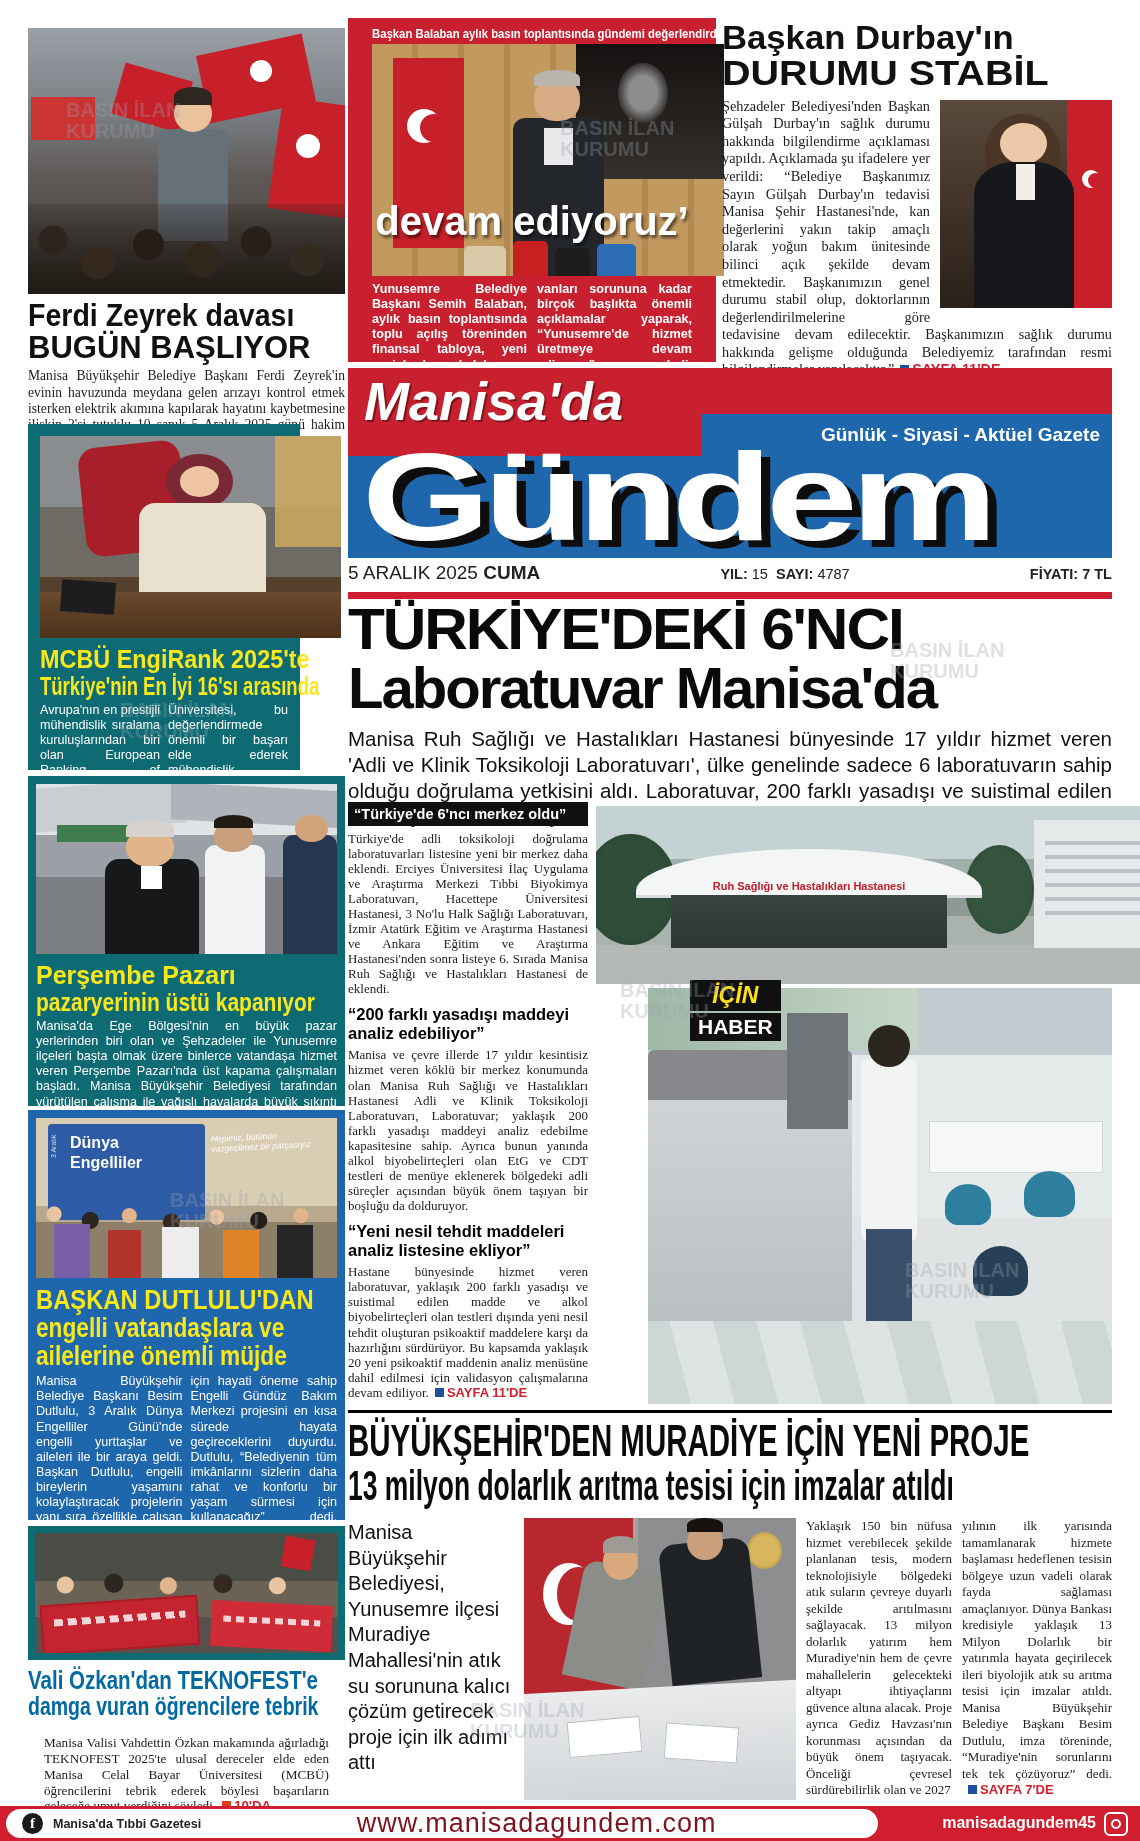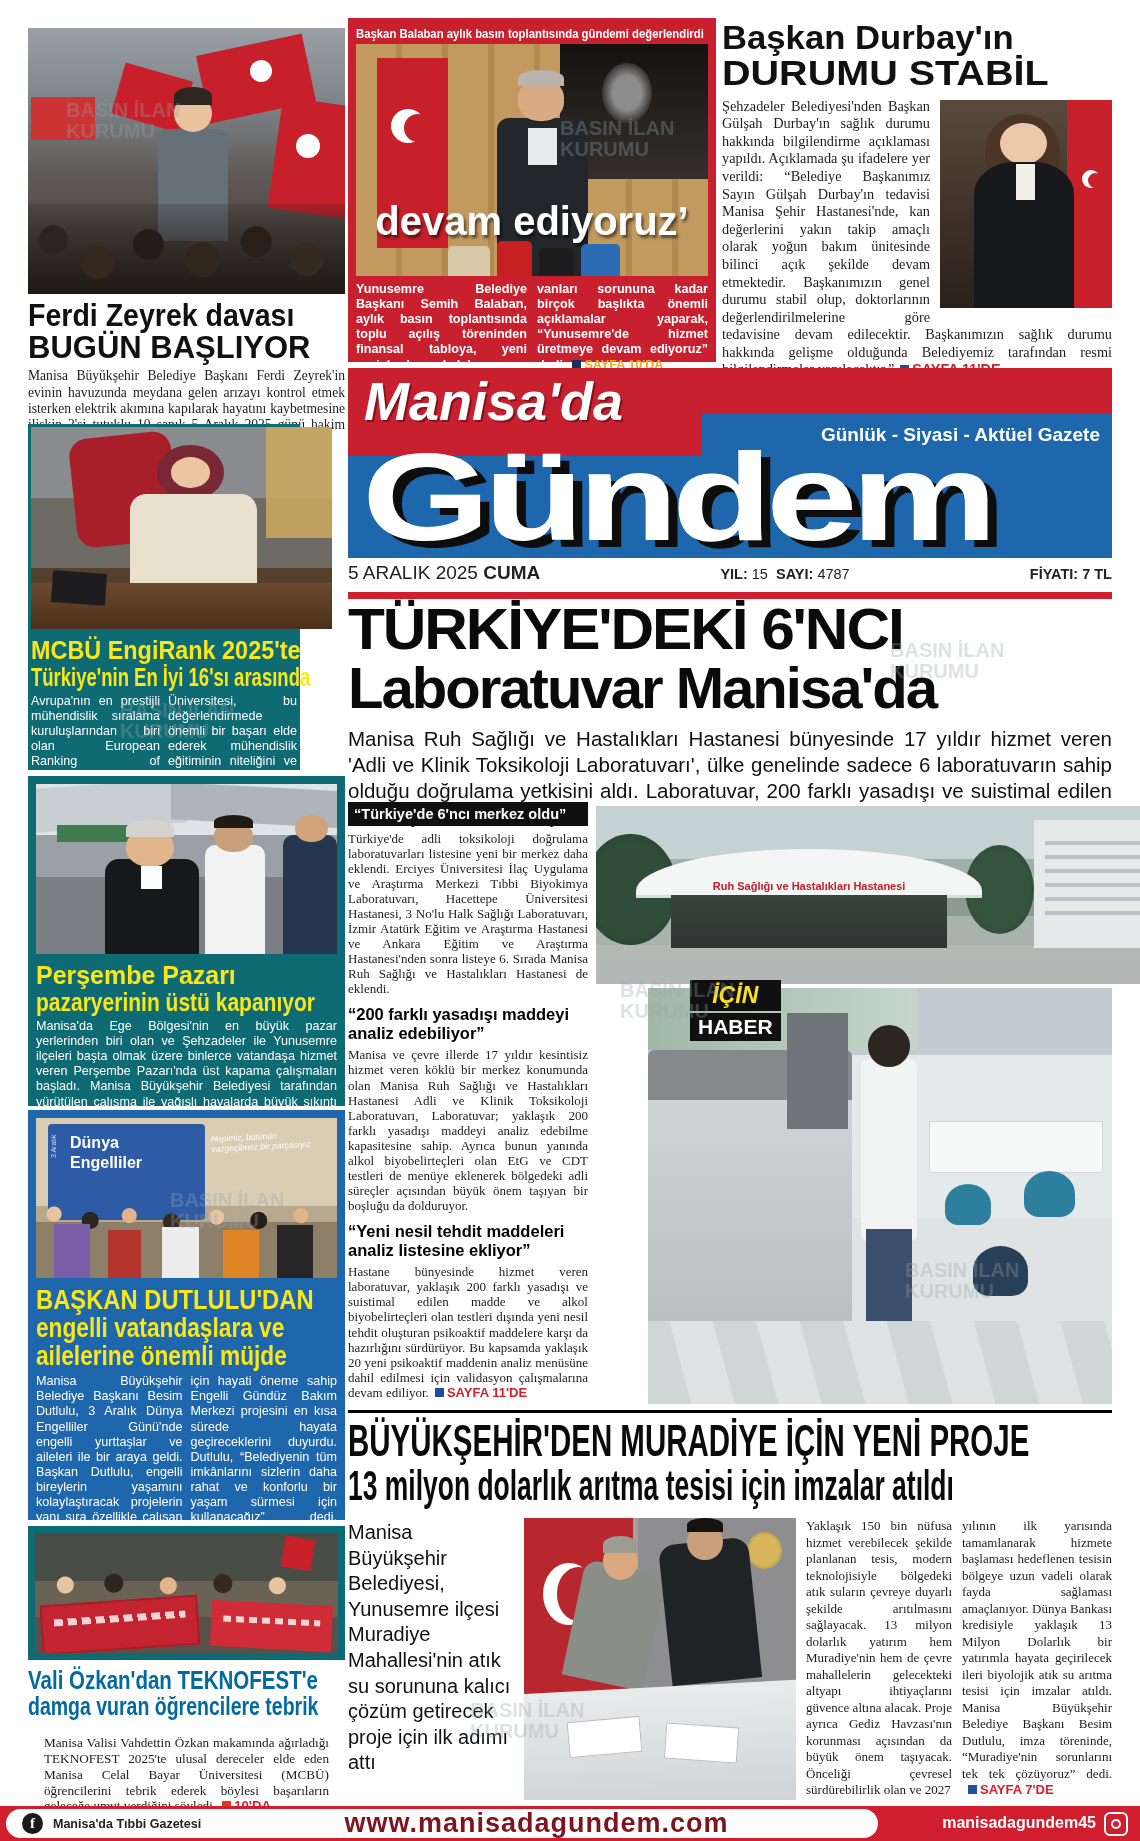--- a/index.html
+++ b/index.html
@@ -52,21 +52,21 @@
       <div class="sh" style="left:46%;top:22%;width:12%;height:7%;background:#2e2620;border-radius:50% 50% 0 0"></div>
       <div class="sh" style="left:0;bottom:0;width:100%;height:34%;background:radial-gradient(circle at 8% 40%,#2b241f 14px,transparent 15px),radial-gradient(circle at 22% 65%,#35291f 16px,transparent 17px),radial-gradient(circle at 38% 45%,#241d18 15px,transparent 16px),radial-gradient(circle at 55% 62%,#31261c 17px,transparent 18px),radial-gradient(circle at 72% 42%,#281f19 15px,transparent 16px),radial-gradient(circle at 88% 62%,#332a20 16px,transparent 17px),linear-gradient(180deg,rgba(40,32,26,.2),#201a15)"></div>
     </div>
     <h2 style="margin:6px 0 2px">
       <span class="sqz" style="font-size:31px;transform:scaleX(.92)">Ferdi Zeyrek davası</span>
       <span class="sqz" style="font-size:31px;transform:scaleX(1.0)">BUGÜN BAŞLIYOR</span>
     </h2>
     <p class="serif" style="margin:4px 0 0;font-size:13.6px;line-height:1.18"><span>Manisa Büyükşehir Belediye Başkanı Ferdi Zeyrek'in evinin havuzunda meydana gelen arızayı kontrol etmek isterken elektrik akımına kapılarak hayatını kaybetmesine ilişkin 2'si tutuklu 10 sanık 5 Aralık 2025 günü hakim karşısına çıkacak.</span><span class="pref"><i class="sq"></i><b>3'TE</b></span></p>
   </section>
 
-  <section class="ab redbox" style="left:348px;top:18px;width:368px;height:344px;padding:6px 8px;box-sizing:border-box">
+  <section class="ab redbox" style="left:348px;top:18px;width:368px;height:344px;padding:6px 24px;box-sizing:border-box">
     <div style="text-align:center">
       <span class="sqz" style="display:inline-block;color:#fff;font-size:13.5px;transform:scaleX(.84)">Başkan Balaban aylık basın toplantısında gündemi değerlendirdi</span>
     </div>
     <div class="ph" style="position:relative;width:352px;height:232px;margin-top:2px;background:repeating-linear-gradient(90deg,#c29a60 0 40px,#b18a52 40px 46px)">
       <div class="sh" style="left:58%;top:0;width:42%;height:58%;background:linear-gradient(#141210,#35302b)"></div>
       <div class="sh" style="left:70%;top:8%;width:14%;height:26%;background:radial-gradient(#8d8d8d 40%,#2a2725 75%);border-radius:50%"></div>
       <div class="sh" style="left:6%;top:6%;width:20%;height:82%;background:#c8202a"></div>
       <div class="sh" style="left:10%;top:28%;width:34px;height:34px;background:#fff;border-radius:50%"></div>
       <div class="sh" style="left:13.5%;top:30%;width:28px;height:28px;background:#c8202a;border-radius:50%"></div>
       <div class="sh" style="left:40%;top:32%;width:26%;height:70%;background:#23262b;border-radius:12px 12px 0 0"></div>
@@ -165,21 +165,21 @@
       <div class="sh" style="right:18%;top:62%;width:12%;height:12%;background:#274057;border-radius:50% 50% 30% 30%"></div>
       <div class="sh" style="left:0;bottom:0;width:100%;height:20%;background:repeating-linear-gradient(75deg,#cfd6d6 0 42px,#dde2e2 42px 84px)"></div>
     </div>
 
     <div class="ab" style="left:690px;top:980px;z-index:4;text-align:center">
       <div style="background:#101010;color:#ffe11a;font-weight:800;font-style:italic;font-size:23px;padding:2px 10px">İÇİN</div>
       <div style="background:#101010;color:#fff;font-weight:800;font-size:21px;padding:2px 8px;margin-top:2px">HABER</div>
     </div>
   </section>
 
-  <section class="ab tealbox" style="left:28px;top:424px;width:272px;height:346px;padding:3px;box-sizing:border-box">
+  <section class="ab tealbox" style="left:28px;top:424px;width:272px;height:346px;padding:12px;box-sizing:border-box">
     <div class="ph" style="position:relative;width:301px;height:202px;background:linear-gradient(180deg,#8a8d90 0 35%,#6e6a64 35% 70%,#54402c 70% 100%)">
       <div class="sh" style="right:0;top:0;width:22%;height:55%;background:#cfa95e;opacity:.85"></div>
       <div class="sh" style="left:14%;top:4%;width:34%;height:54%;background:#a81f2a;border-radius:18px;transform:rotate(-6deg)"></div>
       <div class="sh" style="left:42%;top:9%;width:22%;height:27%;background:#7a2836;border-radius:50%"></div>
       <div class="sh" style="left:46.5%;top:15%;width:13%;height:15%;background:#edc5a2;border-radius:50%"></div>
       <div class="sh" style="left:33%;top:33%;width:42%;height:44%;background:#e9e0cd;border-radius:16px 16px 0 0"></div>
       <div class="sh" style="left:0;bottom:0;width:100%;height:23%;background:linear-gradient(#6b4a2e,#4c3019)"></div>
       <div class="sh" style="left:7%;bottom:12%;width:18%;height:16%;background:#1d1d1f;transform:rotate(4deg)"></div>
     </div>
     <h3 style="margin:8px 0 4px">
@@ -280,21 +280,21 @@
       <div class="sh" style="left:52%;bottom:14%;width:26%;height:12%;background:#fff;border:1px solid #b9bdbf;transform:rotate(4deg)"></div>
     </div>
     <p class="serif ab" style="left:806px;top:1518px;width:146px;margin:0;font-size:13px;line-height:1.27">Yaklaşık 150 bin nüfusa hizmet verebilecek şekilde planlanan tesis, modern teknolojisiyle bölgedeki atık suların çevreye duyarlı şekilde arıtılmasını sağlayacak. 13 milyon dolarlık yatırım hem Muradiye'nin hem de çevre mahallelerin gelecekteki altyapı ihtiyaçlarını güvence altına alacak. Proje ayrıca Gediz Havzası'nın korunması açısından da büyük önem taşıyacak. Önceliği çevresel sürdürebilirlik olan ve 2027</p>
     <p class="serif ab" style="left:962px;top:1518px;width:150px;margin:0;font-size:13px;line-height:1.27"><span>yılının ilk yarısında tamamlanarak hizmete başlaması hedeflenen tesisin bölgeye uzun vadeli olarak fayda sağlaması amaçlanıyor. Dünya Bankası kredisiyle yaklaşık 13 Milyon Dolarlık bir yatırımla hayata geçirilecek ileri biyolojik atık su arıtma tesisi için imzalar atıldı. Manisa Büyükşehir Belediye Başkanı Besim Dutlulu, imza töreninde, “Muradiye'nin sorunlarını tek tek çözüyoruz” dedi.</span><span class="pref"><i class="sq"></i><b>SAYFA 7'DE</b></span></p>
   </section>
 
   <footer class="ab" style="left:0;top:1806px;width:1140px;height:35px;background:#d01e2e">
     <div class="ab" style="left:6px;top:3px;width:872px;height:29px;background:#fff;border-radius:15px;display:flex;align-items:center;padding:0 16px;box-sizing:border-box;gap:10px">
       <span style="width:21px;height:21px;border-radius:50%;background:#1a1a1a;color:#fff;font-weight:bold;font-size:15px;display:inline-flex;align-items:center;justify-content:center;font-family:'Liberation Serif',serif">f</span>
       <span style="font-size:12.5px;font-weight:bold;color:#222;white-space:nowrap">Manisa'da Tıbbi Gazetesi</span>
-      <span style="flex:1;text-align:center;font-size:27px;font-weight:700;letter-spacing:1px;color:#7e1420;white-space:nowrap">www.manisadagundem.com</span>
+      <span style="flex:1;text-align:center;font-size:27px;font-weight:400;letter-spacing:1px;color:#7e1420;white-space:nowrap">www.manisadagundem.com</span>
     </div>
     <span class="ab" style="right:44px;top:8px;color:#fff;font-weight:bold;font-size:16px">manisadagundem45</span>
     <span class="ab" style="right:12px;top:6px;width:20px;height:20px;border:2px solid #fff;border-radius:6px">
       <span style="position:absolute;left:5px;top:5px;width:6px;height:6px;border:2px solid #fff;border-radius:50%"></span>
     </span>
   </footer>
 
 </div>
 
 </body></html>

